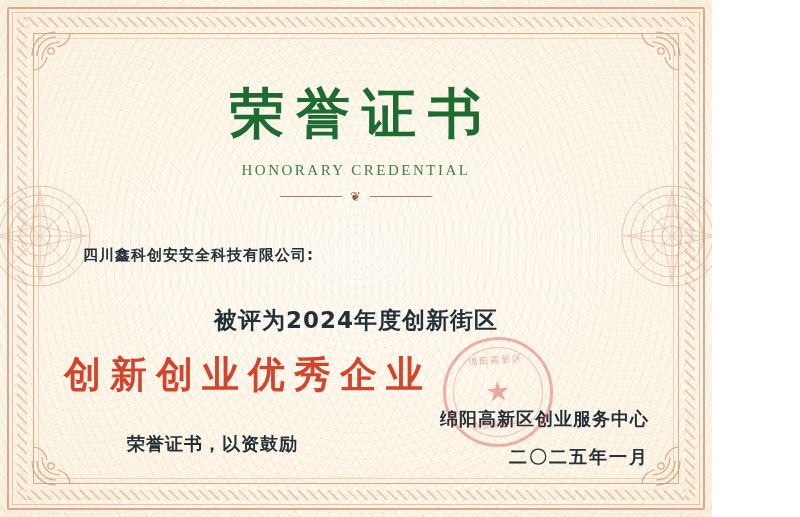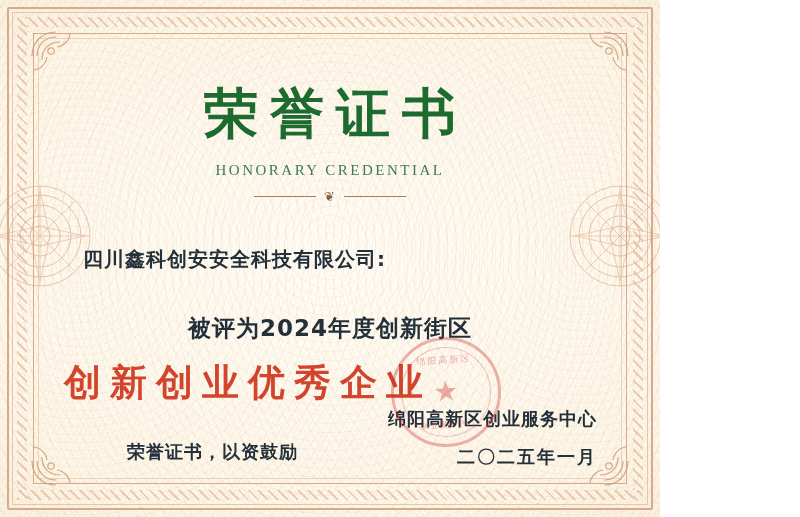--- a/index.html
+++ b/index.html
@@ -9,21 +9,21 @@
   }
   body {
     width: 800px;
     height: 517px;
     overflow: hidden;
     font-family: "Liberation Sans", sans-serif;
   }
 
   #certificate {
     position: relative;
-    width: 660px;
+    width: 712px;
     height: 517px;
     background:
       radial-gradient(ellipse 120% 90% at 50% 50%, #fffdf6 0%, #fdf7e8 55%, #f8eedb 80%, #f3e6cf 100%);
     overflow: hidden;
   }
 
   
   .texture {
     position: absolute;
     inset: 0;
@@ -149,21 +149,21 @@
   .divider .orn {
     font-size: 13px;
     letter-spacing: 1px;
     color: #8e5f43;
   }
 
   .recipient {
     margin-top: 42px;
     margin-left: 28px;
     font-family: "DejaVu Sans", "Liberation Sans", sans-serif;
-    font-size: 20px;
+    font-size: 15px;
     font-weight: bold;
     color: #23303a;
     letter-spacing: 1px;
   }
 
   .line-award {
     text-align: center;
     margin-top: 40px;
     font-family: "DejaVu Sans", "Liberation Sans", sans-serif;
     font-size: 23px;

